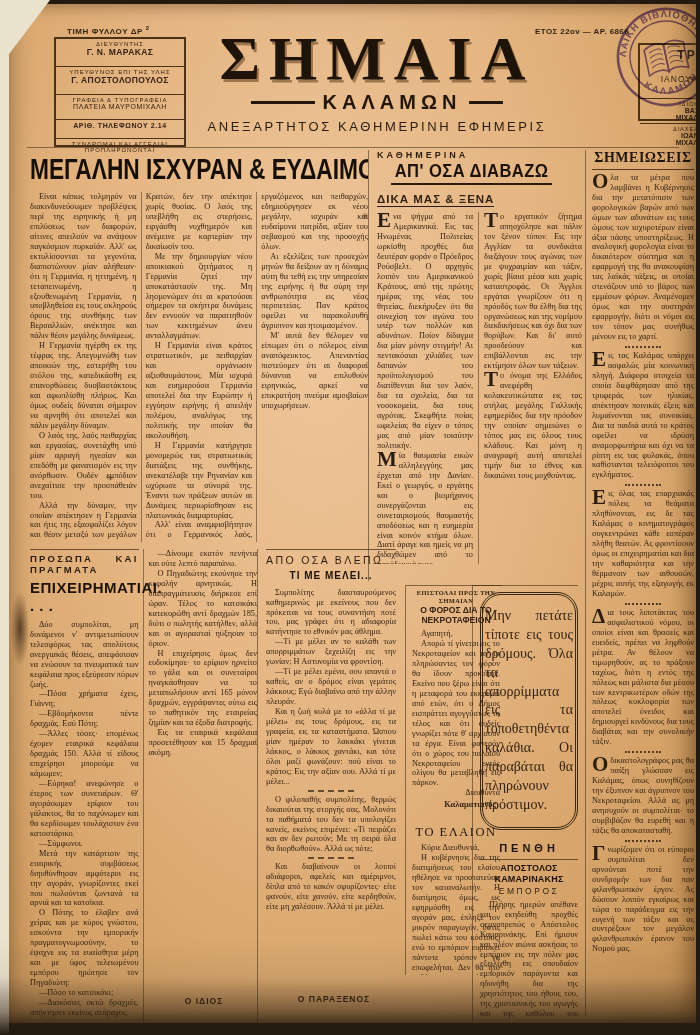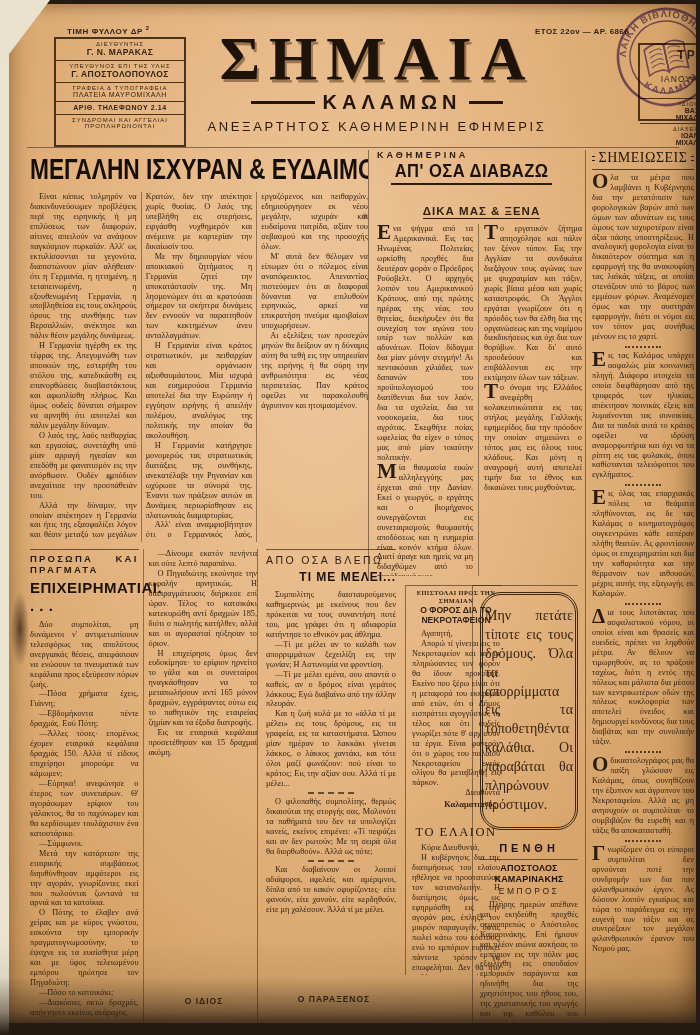--- a/index.html
+++ b/index.html
@@ -25,21 +25,21 @@
     background:radial-gradient(rgba(60,35,12,.4),transparent 70%)}
 
   .sans{font-family:"Liberation Sans","DejaVu Sans",sans-serif}
   .abs{position:absolute}
 
   .price{left:58px;top:21px;font-size:8px;font-weight:bold;letter-spacing:.6px}
   .price sup{font-size:6px}
   .etos{left:526px;top:23px;font-size:8px;font-weight:bold;letter-spacing:.4px}
 
   .infobox{left:45px;top:33px;width:132px;height:110px;border:2px solid #4a3218;text-align:center}
-  .infobox .row{padding:2px 2px 3px;border-bottom:1px solid #4a3218}
+  .infobox .row{padding:2px 2px 9px;border-bottom:1px solid #4a3218}
   .infobox .row:last-child{border-bottom:none}
   .lbl{font-size:6px;letter-spacing:1px}
   .val{font-size:8.5px;font-weight:bold;letter-spacing:.4px}
   .val2{font-size:7px;letter-spacing:.6px}
 
   .masthead{left:180px;top:22px;width:376px;text-align:center}
   .mast-title{font-size:62px;line-height:64px;font-weight:bold;letter-spacing:9px;color:#1d1309;
     text-shadow:2px 3px 0 rgba(96,62,28,.55)}
   .mast-sub-row{display:flex;align-items:center;justify-content:center;gap:8px;margin-top:1px}
   .dash{height:2.5px;background:#241709}
@@ -74,46 +74,46 @@
   .lead-title{width:431px;transform:scaleX(.784);transform-origin:left top;white-space:nowrap;
     font-size:29px;line-height:32px;font-weight:bold;color:#170f06;text-align:center}
   .zoneA .cols{margin-top:7px;height:350px;column-count:3;column-gap:9px;column-fill:auto;
     column-rule:1px solid rgba(60,40,18,.5)}
 
   .zoneB{left:359px;top:146px;width:218px;height:431px;border-left:1px solid rgba(60,40,18,.55);
     padding-left:8px;overflow:hidden}
   .kicker-b{font-size:9px;letter-spacing:3px;font-weight:bold;color:#2b1c0d}
   .title-b{display:inline-block;margin:1px 0 0 14px;padding:0 4px 1px;font-size:18px;font-weight:bold;
     letter-spacing:.5px;border-bottom:2px solid #2b1c0d;color:#1d1309;transform:scaleX(.92);transform-origin:left}
-  .sub-b{text-align:center;margin-top:16px}
+  .sub-b{text-align:left;margin-top:4px}
   .sub-b span{display:inline-block;font-size:11.5px;font-weight:bold;letter-spacing:1px;
     border-bottom:1.5px solid #2b1c0d;padding-bottom:1px}
   .zoneB .two{display:flex;margin-top:5px;height:352px;overflow:hidden}
   .zoneB .c1{width:101px;padding-right:5px}
   .zoneB .c2{width:104px;padding-left:5px;border-left:1px solid rgba(60,40,18,.5)}
 
   .zoneC{left:576px;top:146px;width:111px;height:866px;border-left:1px solid rgba(60,40,18,.55);
     padding:0 2px 0 6px;overflow:hidden}
   .notes-hd{display:flex;align-items:center;justify-content:center;gap:4px;
     border-bottom:1px solid rgba(50,32,14,.8);padding-bottom:2px;margin-bottom:3px}
   .eqmark{width:12px;height:5px;border-top:1.5px solid #2b1c0d;border-bottom:1.5px solid #2b1c0d}
-  .notes-t{font-size:14px;font-weight:normal;letter-spacing:.5px;color:#20150a}
+  .notes-t{font-size:14px;font-weight:bold;letter-spacing:.5px;color:#20150a}
   .zoneD{left:21px;top:545px;width:227px;height:473px;overflow:hidden}
   .zoneD .cols{height:473px;column-count:2;column-gap:10px;column-fill:auto;
     column-rule:1px solid rgba(60,40,18,.5)}
   .kicker-d{font-size:9.5px;letter-spacing:2.2px;border-top:1px solid rgba(60,40,18,.7);
     padding-top:3px;color:#2b1c0d;font-weight:bold}
   .title-d{font-size:15px;font-weight:bold;letter-spacing:.5px;margin:3px 0 5px;color:#1d1309}
   .sig-idios{position:absolute;left:122px;top:447px;width:104px}
 
   .zoneE{left:248px;top:545px;width:139px;height:473px;border-left:1px solid rgba(60,40,18,.55);
     padding-left:8px;overflow:hidden}
   .kicker-e{font-size:10.5px;letter-spacing:2.4px;border-top:1px solid rgba(60,40,18,.7);
     padding-top:4px;color:#2b1c0d}
-  .title-e{font-size:12px;font-weight:bold;letter-spacing:1px;margin:3px 0 6px;text-align:right;color:#1d1309}
+  .title-e{font-size:10px;font-weight:bold;letter-spacing:1px;margin:3px 0 6px;text-align:center;color:#1d1309}
   .sig-par{position:absolute;left:24px;top:445px;width:104px}
 
   .zoneF{left:396px;top:581px;width:97px;height:390px;border-left:1px solid rgba(60,40,18,.55);
     border-top:1px solid rgba(60,40,18,.6);padding:3px 2px 0 6px;overflow:hidden}
   .let-hd{font-size:6.4px;font-weight:bold;letter-spacing:.4px;text-align:center}
   .let-t1{font-size:8.6px;font-weight:bold;text-align:center;margin:2px 0 3px;line-height:1.15}
   .salut{text-indent:8px;font-size:8.3px;margin-bottom:1px}
   .sig-r{text-align:right;font-weight:bold;font-size:8.4px;margin:2px 4px 5px 0;text-indent:0 !important}
   .let-t2{font-size:12.5px;letter-spacing:1.5px;text-align:center;margin:15px 0 3px;color:#20150a}
   .closing{text-align:right;font-size:8.3px;margin:2px 6px 0 0;text-indent:0 !important}
@@ -208,22 +208,22 @@
     <div class="lead-title sans">ΜΕΓΑΛΗΝ ΙΣΧΥΡΑΝ &amp; ΕΥΔΑΙΜΟΝΑ</div>
     <div class="cols bt">
       <p>Είναι κάπως τολμηρόν να διακινδυνεύσωμεν προβλέψεις περί της ειρηνικής ή μη επιλύσεως των διαφορών, αίτινες απειλούν να ανάψουν παγκόσμιον πυρκαϊάν. Αλλ' ως εκτυλίσσονται τα γεγονότα, διαπιστώνουν μίαν αλήθειαν· ότι η Γερμανία, η ηττημένη, η τεταπεινωμένη, η εξουθενωμένη Γερμανία, η υποβληθείσα εις τους σκληρούς όρους της συνθήκης των Βερσαλλιών, ανέκτησε και πάλιν θέσιν μεγάλης δυνάμεως.</p>
       <p>Η Γερμανία ηγέρθη εκ της τέφρας της. Απεγυμνώθη των αποικιών της, εστερήθη του στόλου της, κατεδικάσθη εις επανορθώσεις δυσβαστάκτους και αφωπλίσθη πλήρως. Και όμως ουδείς δύναται σήμερον να αρνηθή ότι αποτελεί και πάλιν μεγάλην δύναμιν.</p>
       <p>Ο λαός της, λαός πειθαρχίας και εργασίας, συνετάχθη υπό μίαν αρραγή ηγεσίαν και επεδόθη με φανατισμόν εις την ανόρθωσιν. Ουδέν εμπόδιον ανεχαίτισε την προσπάθειάν του.</p>
       <p>Αλλά την δύναμιν, την οποίαν απέκτησεν η Γερμανία και ήτις της εξασφαλίζει λόγον και θέσιν μεταξύ των μεγάλων Κρατών, δεν την απέκτησε χωρίς θυσίας. Ο λαός της υπεβλήθη εις στερήσεις, ειργάσθη νυχθημερόν και ανέμεινε με καρτερίαν την δικαίωσίν του.</p>
       <p>Με την δημιουργίαν νέου αποικιακού ζητήματος η Γερμανία ζητεί την αποκατάστασίν της. Μη λησμονώμεν ότι αι κρατούσαι σήμερον τα σκήπτρα δυνάμεις δεν εννοούν να παραιτηθούν των κεκτημένων άνευ ανταλλαγμάτων.</p>
       <p>Η Γερμανία είναι κράτος στρατιωτικόν, με πειθαρχίαν και οργάνωσιν αξιοθαυμάστους. Μία ισχυρά και ευημερούσα Γερμανία αποτελεί δια την Ευρώπην ή εγγύησιν ειρήνης ή απειλήν πολέμου, αναλόγως της πολιτικής την οποίαν θα ακολουθήση.</p>
       <p>Η Γερμανία κατήργησε μονομερώς τας στρατιωτικάς διατάξεις της συνθήκης, ανεκατέλαβε την Ρηνανίαν και ωχύρωσε τα σύνορά της. Έναντι των πράξεων αυτών αι Δυνάμεις περιωρίσθησαν εις πλατωνικάς διαμαρτυρίας.</p>
       <p>Αλλ' είναι αναμφισβήτητον ότι ο Γερμανικός λαός, εργαζόμενος και πειθαρχών, εδημιούργησεν εκ νέου μεγάλην, ισχυράν και ευδαίμονα πατρίδα, αξίαν του σεβασμού και της προσοχής όλων.</p>
+      <p>Αι εξελίξεις των προσεχών μηνών θα δείξουν αν η δύναμις αύτη θα τεθή εις την υπηρεσίαν της ειρήνης ή θα σύρη την ανθρωπότητα εις νέας περιπετείας. Παν κράτος οφείλει να παρακολουθή άγρυπνον και ητοιμασμένον.</p>
       <p>Μ' αυτά δεν θέλομεν να είπωμεν ότι ο πόλεμος είναι αναπόφευκτος. Απεναντίας πιστεύομεν ότι αι διαφοραί δύνανται να επιλυθούν ειρηνικώς, αρκεί να επικρατήση πνεύμα αμοιβαίων υποχωρήσεων.</p>
-      <p>Αι εξελίξεις των προσεχών μηνών θα δείξουν αν η δύναμις αύτη θα τεθή εις την υπηρεσίαν της ειρήνης ή θα σύρη την ανθρωπότητα εις νέας περιπετείας. Παν κράτος οφείλει να παρακολουθή άγρυπνον και ητοιμασμένον.</p>
     </div>
   </div>
 
   <div class="abs zoneB">
     <div class="kicker-b sans">ΚΑΘΗΜΕΡΙΝΑ</div>
     <div><span class="title-b sans">ΑΠ' ΟΣΑ ΔΙΑΒΑΖΩ</span></div>
     <div class="sub-b"><span class="sans">ΔΙΚΑ ΜΑΣ &amp; ΞΕΝΑ</span></div>
     <div class="two bt">
       <div class="c1">
         <p class="pdc"><span class="dc">Ε</span><span>να ψήγμα από τα Αμερικανικά. Εις τας Ηνωμένας Πολιτείας ωρκίσθη προχθές δια δευτέραν φοράν ο Πρόεδρος Ρούσβελτ. Ο αρχηγός λοιπόν του Αμερικανικού Κράτους, από της πρώτης ημέρας της νέας του θητείας, διεκήρυξεν ότι θα συνεχίση τον αγώνα του υπέρ των πολλών και αδυνάτων. Ποίον δίδαγμα δια μίαν μόνην στιγμήν! Αι πεντακόσιαι χιλιάδες των δαπανών του προϋπολογισμού του διατίθενται δια τον λαόν, δια τα σχολεία, δια τα νοσοκομεία, δια τους αγρότας. Σκεφθήτε ποίας ωφελείας θα είχεν ο τόπος μας από μίαν τοιαύτην πολιτικήν.</span></p>

